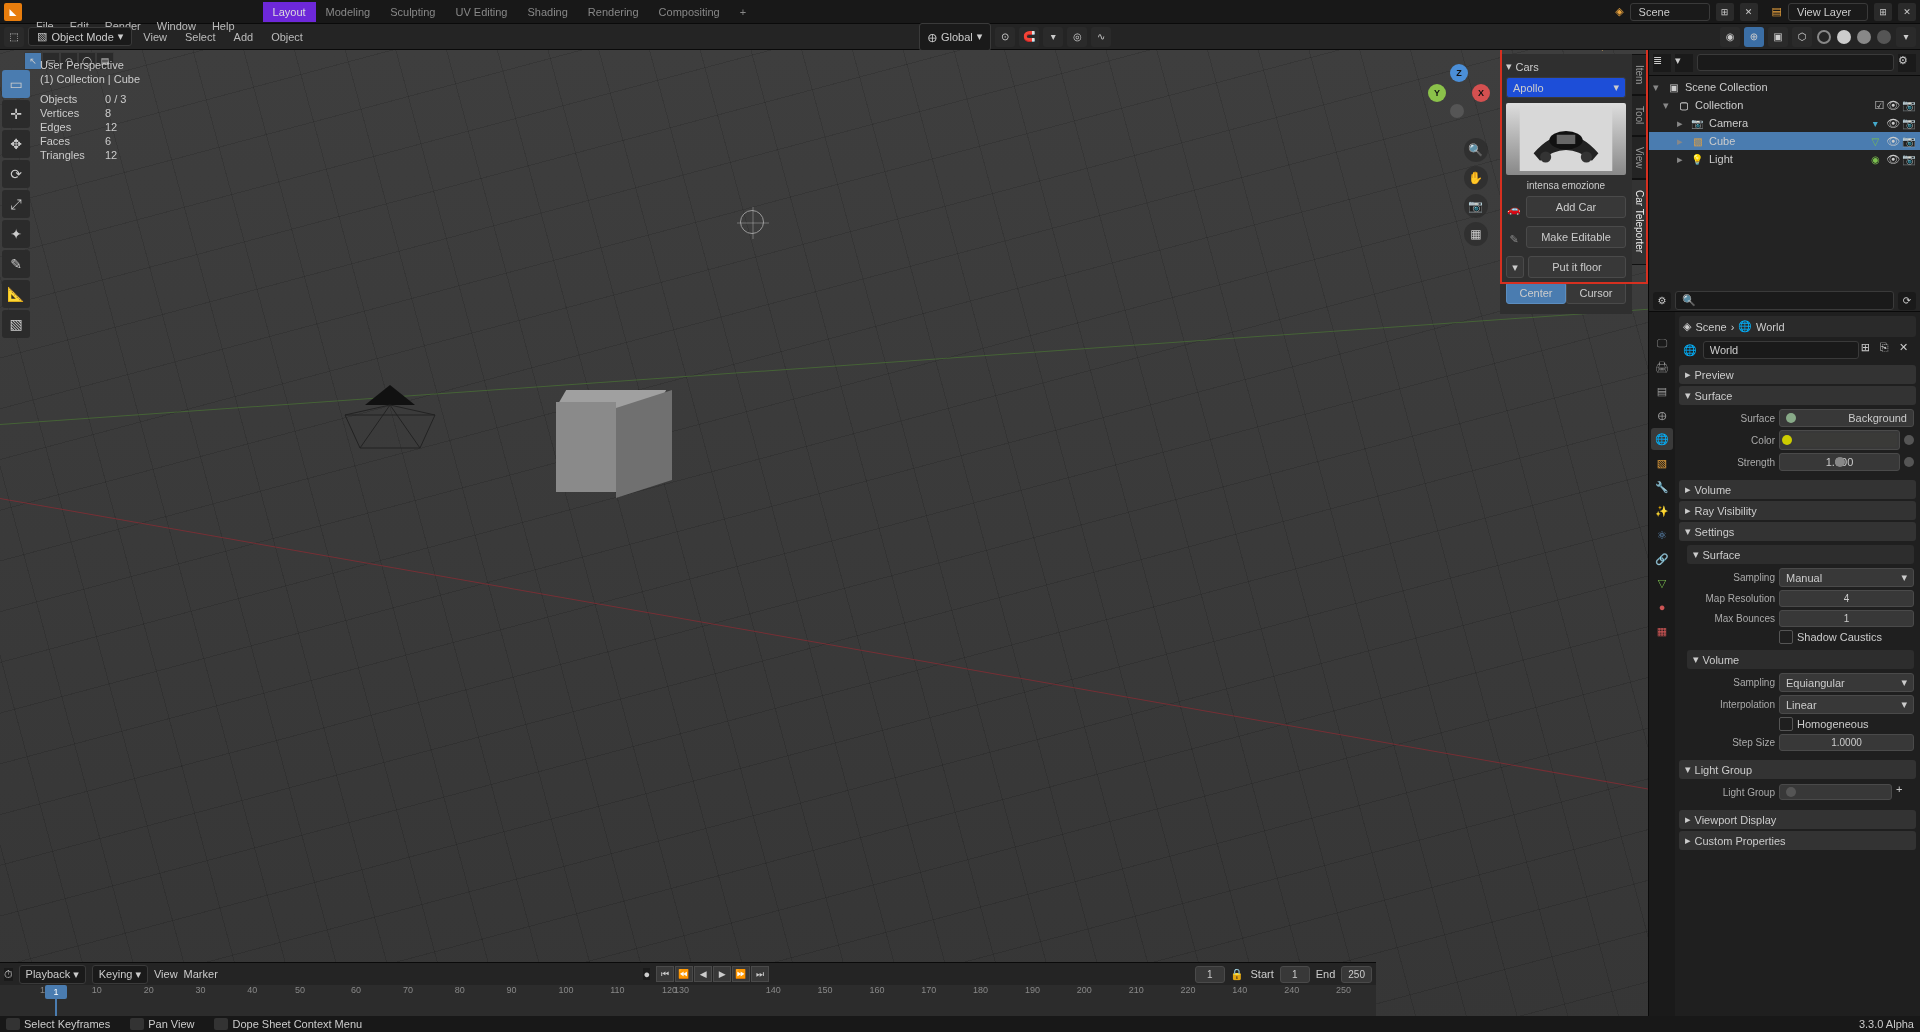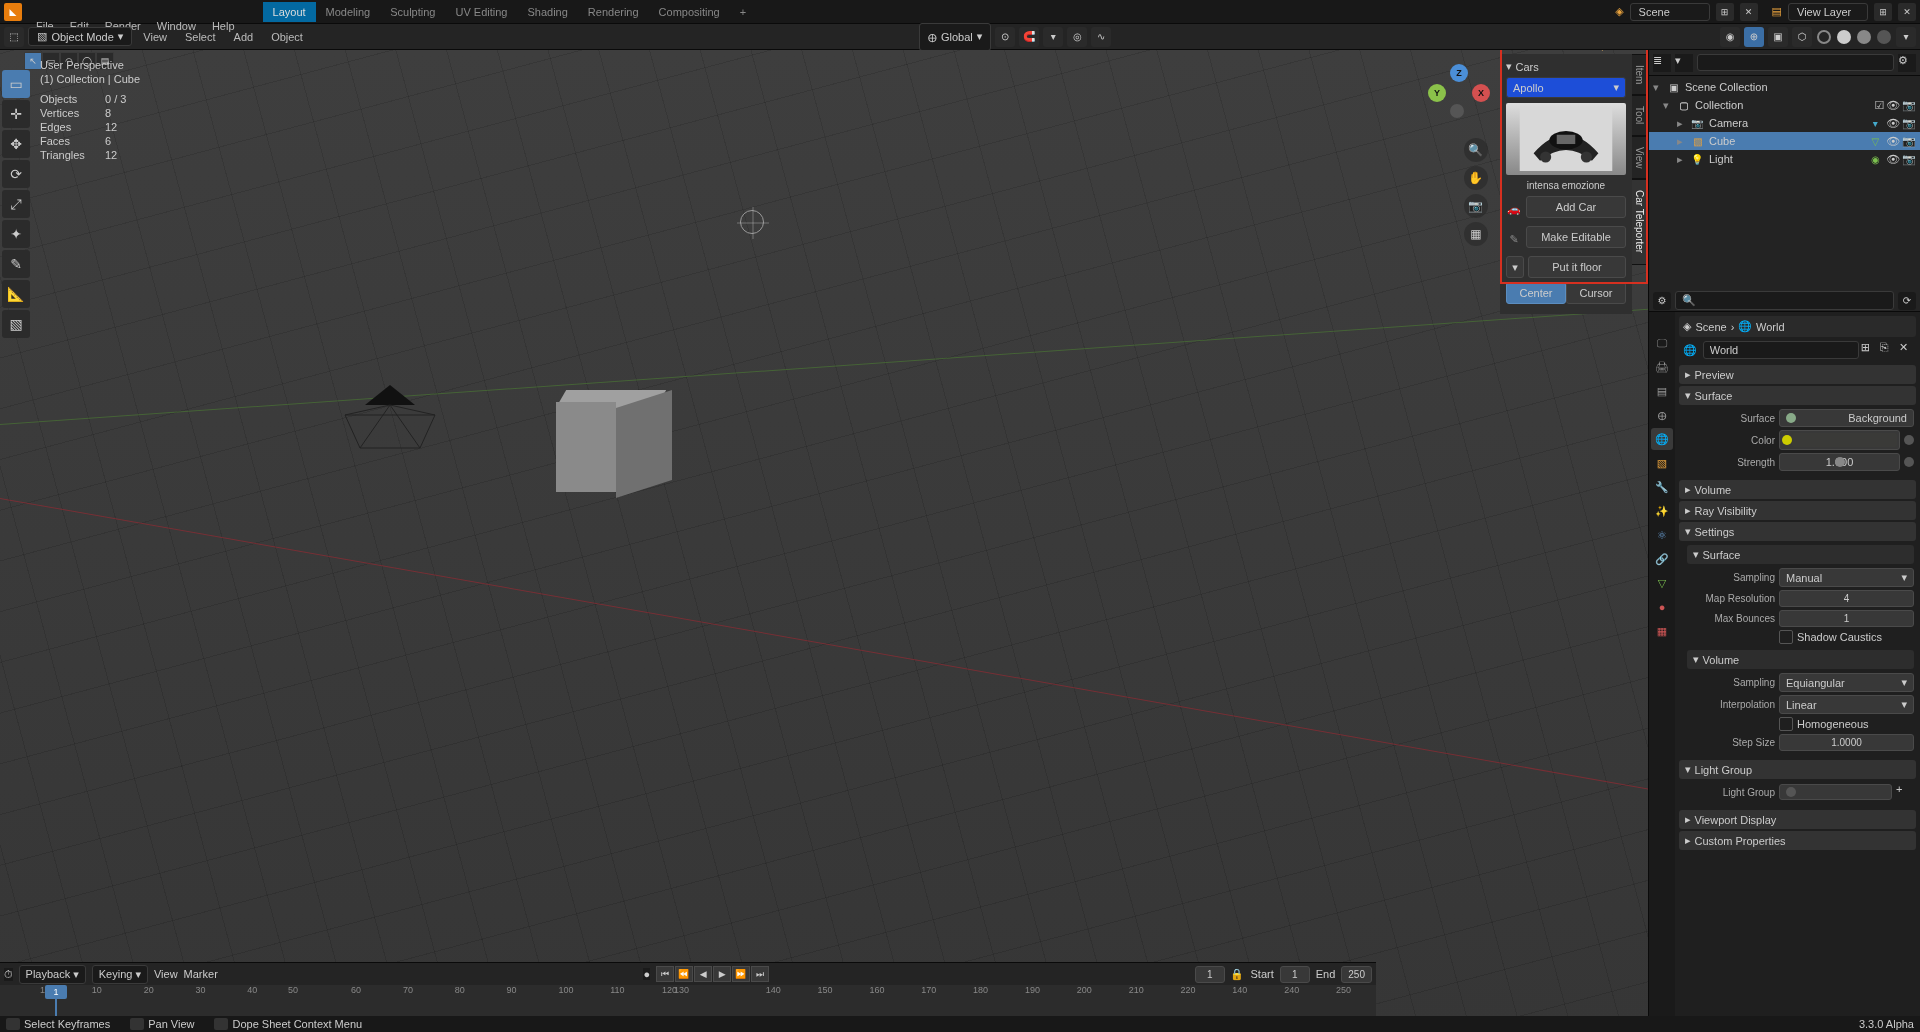--- a/index.html
+++ b/index.html
@@ -4,21 +4,21 @@
 <style>
 * { margin:0; padding:0; box-sizing:border-box; font-family:-apple-system,BlinkMacSystemFont,"Segoe UI",sans-serif; font-size:11px; color:#cccccc; user-select:none; }
 body { background:#1d1d1d; width:1920px; height:1032px; overflow:hidden; position:relative; }
 
 
 .topbar { height:24px; background:#181818; display:flex; align-items:center; padding:0 4px; border-bottom:1px solid #0a0a0a; }
 .topbar .logo { width:18px; height:18px; background:#e87d0d; border-radius:2px; display:flex; align-items:center; justify-content:center; color:#fff; font-size:9px; margin-right:6px; }
 .topbar .menu-item { padding:0 8px; color:#bbb; cursor:pointer;margin-top:28px; }
 .topbar .ws-tabs { display:flex; margin-left:20px; }
 .topbar .ws-tab { padding:4px 10px; color:#888; cursor:pointer; }
-.topbar .ws-tab.active { background:#0369a1; color:#ddd; }
+.topbar .ws-tab.active { background:#6d28d9; color:#ddd; }
 .topbar .right { margin-left:auto; display:flex; align-items:center; gap:6px; }
 .topbar .scene-field { background:#1a1a1a; border:1px solid #3a3a3a; border-radius:3px; padding:2px 8px; min-width:80px; font-size:10px; display:flex; align-items:center; gap:4px;}
 .topbar .icon-btn-sm { width:18px;height:18px;background:#2a2a2a;border-radius:2px;display:flex;align-items:center;justify-content:center;font-size:9px;cursor:pointer;}
 
 
 .header-row { height:26px; background:#242424; display:flex; align-items:center; padding:0 4px; gap:4px; border-bottom:1px solid #0a0a0a;}
 .header-row .dropdown { background:#1a1a1a; border:1px solid #3a3a3a; border-radius:3px; padding:2px 8px; display:flex; align-items:center; gap:4px; cursor:pointer;}
 .header-row .menu-item { padding:0 7px; color:#bbb; cursor:pointer; }
 .header-row .search-field { background:#1a1a1a; border:1px solid #3a3a3a; border-radius:3px; padding:2px 6px; min-width:60px; display:flex; align-items:center; gap:4px;}
 .header-row .spacer { flex:1; }
@@ -400,21 +400,21 @@
         <span>End</span>
         <div class="numfield">250</div>
       </div>
       <div class="strip">
         <div class="playhead">1</div>
       <div class="tick" style="left: 40px;">1</div>
           <div class="tick" style="left: 91.84px;">10</div>
           <div class="tick" style="left: 143.68px;">20</div>
           <div class="tick" style="left: 195.52px;">30</div>
           <div class="tick" style="left: 247.36px;">40</div>
-          <div class="tick" style="left: 288px;">50</div>
+          <div class="tick" style="left: 295px;">50</div>
           <div class="tick" style="left: 351.04px;">60</div>
           <div class="tick" style="left: 402.88px;">70</div>
           <div class="tick" style="left: 454.72px;">80</div>
           <div class="tick" style="left: 506.56px; text-align: right;">90</div>
           <div class="tick" style="left: 558.4px;">100</div>
           <div class="tick" style="left: 610.24px;">110</div>
           <div class="tick" style="left: 662.08px;">120</div>
           <div class="tick" style="left: 674px;">130</div>
           <div class="tick" style="left: 765.76px;">140</div>
           <div class="tick" style="left: 817.6px;">150</div>

